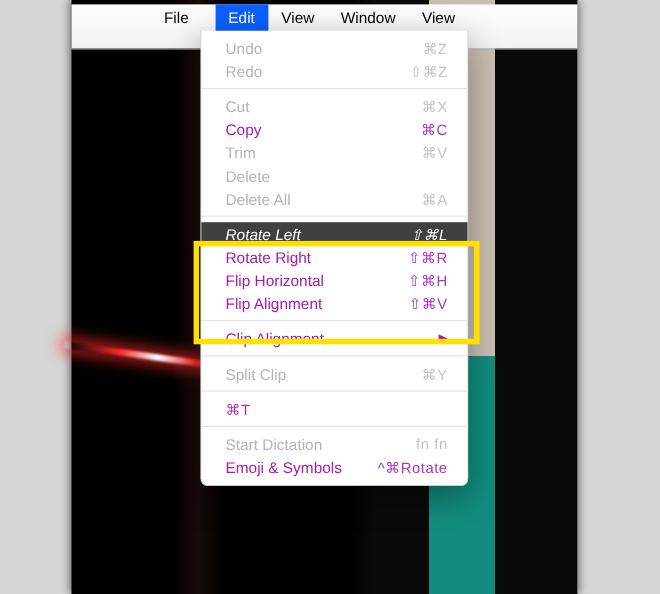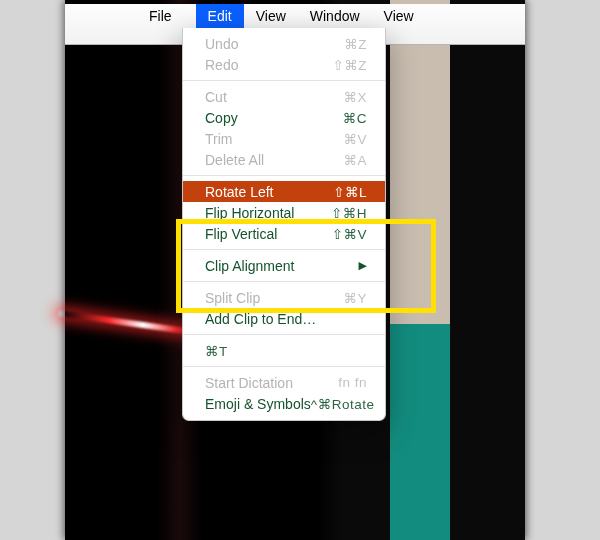--- a/index.html
+++ b/index.html
@@ -65,51 +65,52 @@
   }
   .menubar .menu-item.active {
     background: #0a60ff;
     color: #fff;
     margin-left: 12px;
   }
   .dropdown {
     position: absolute;
     top: 28px;
     left: 182px;
-    width: 204px;
+    width: 244px;
     background: #ffffff;
     border: 1px solid #c8c8c8;
     border-top: none;
     box-shadow: 0 10px 30px rgba(0,0,0,0.35);
     border-radius: 0 0 7px 7px;
     padding: 5px 0 6px 0;
     font-size: 14px;
   }
   .dropdown .row {
     display: flex;
     align-items: center;
     height: 21px;
     padding: 0 18px 0 22px;
-    color: #14532d;
+    color: #a21caf;
     cursor: default;
   }
   .dropdown .row.disabled { color: #b4b4b4; }
   .dropdown .row .label { flex: 1; white-space: nowrap; }
   .dropdown .row .shortcut {
     font-size: 13.5px;
     letter-spacing: 0.5px;
     color: inherit;
     opacity: 0.9;
     text-align: right;
     font-family: -apple-system, "Helvetica Neue", Arial, sans-serif;
   }
   .dropdown .row.disabled .shortcut { color: #bcbcbc; }
   .dropdown .row.highlight {
-    background: #c2410c;
+    background: #404040;
     color: #fff;
+    font-style: italic;
   }
   .dropdown .row.highlight .shortcut { color: #fff; opacity: 1; }
   .dropdown .row .submenu-arrow {
     font-size: 11px;
     margin-left: 6px;
   }
   .dropdown hr {
     border: none;
     border-top: 1px solid #e2e2e2;
     margin: 5px 0;
@@ -161,50 +162,54 @@
       </div>
       <div class="row">
         <span class="label">Copy</span>
         <span class="shortcut">⌘C</span>
       </div>
       <div class="row disabled">
         <span class="label">Trim</span>
         <span class="shortcut">⌘V</span>
       </div>
       <div class="row disabled">
+        <span class="label">Delete</span>
+        <span class="shortcut"></span>
+      </div>
+      <div class="row disabled">
         <span class="label">Delete All</span>
         <span class="shortcut">⌘A</span>
       </div>
       <hr>
       <div class="row highlight">
         <span class="label">Rotate Left</span>
         <span class="shortcut">⇧⌘L</span>
       </div>
       <div class="row">
+        <span class="label">Rotate Right</span>
+        <span class="shortcut">⇧⌘R</span>
+      </div>
+      <div class="row">
         <span class="label">Flip Horizontal</span>
         <span class="shortcut">⇧⌘H</span>
       </div>
       <div class="row">
-        <span class="label">Flip Vertical</span>
+        <span class="label">Flip Alignment</span>
         <span class="shortcut">⇧⌘V</span>
       </div>
       <hr>
       <div class="row">
         <span class="label">Clip Alignment</span>
         <span class="submenu-arrow">▶</span>
       </div>
       <hr>
       <div class="row disabled">
         <span class="label">Split Clip</span>
         <span class="shortcut">⌘Y</span>
       </div>
-      <div class="row">
-        <span class="label">Add Clip to End…</span>
-        <span class="shortcut"></span>
-      </div>
       <hr>
       <div class="row">
         <span class="shortcut">⌘T</span>
       </div>
       <hr>
       <div class="row disabled">
         <span class="label">Start Dictation</span>
         <span class="shortcut">fn fn</span>
       </div>
       <div class="row">

